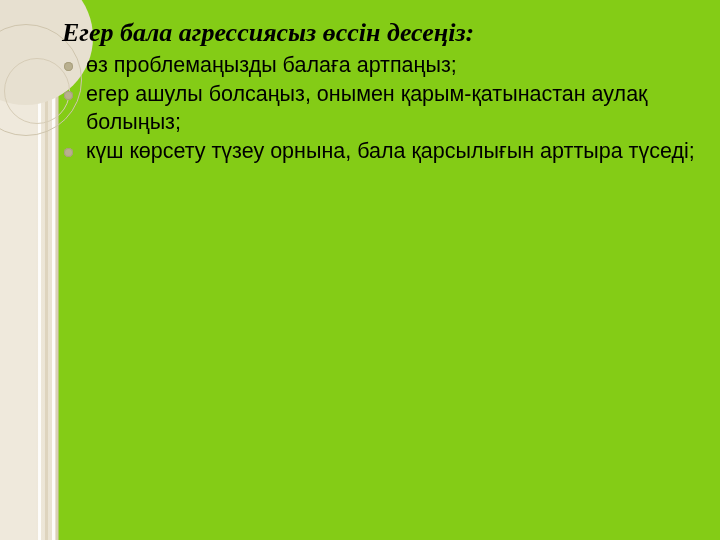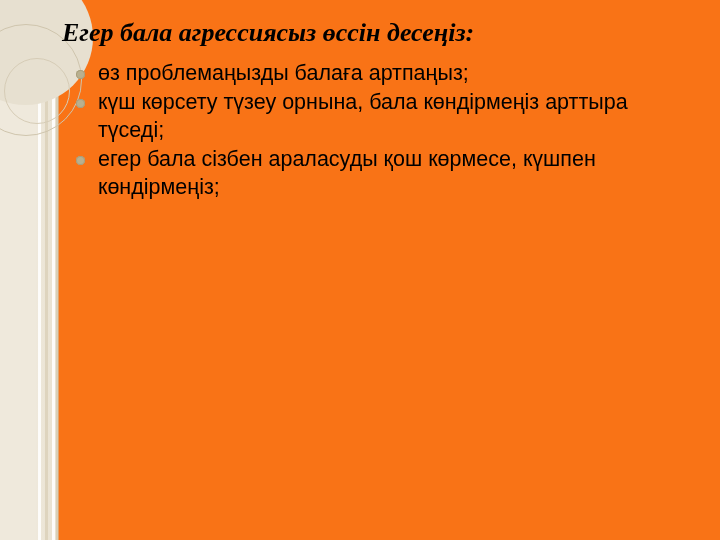--- a/index.html
+++ b/index.html
@@ -10,21 +10,21 @@
     width: 720px;
     height: 540px;
     overflow: hidden;
     background: #ffffff;
     font-family: "Liberation Sans", sans-serif;
   }
   .slide {
     position: relative;
     width: 720px;
     height: 540px;
-    background: #f97316;
+    background: #84cc16;
     box-sizing: border-box;
   }
   
   .left-band {
     position: absolute;
     left: 0;
     top: 0;
     width: 58px;
     height: 540px;
     background: linear-gradient(to right, #efe9dc 0%, #efe9dc 60%, #e8e0cf 100%);
@@ -81,21 +81,21 @@
     font-weight: bold;
     font-style: italic;
     font-size: 26px;
     color: #000000;
     line-height: 1.15;
     margin: 0 0 4px 2px;
     white-space: nowrap;
   }
   ul.bullets {
     list-style: none;
-    margin: 12px;
+    margin: 0;
     padding: 0;
   }
   ul.bullets > li {
     position: relative;
     padding-left: 26px;
     font-size: 21.5px;
     line-height: 1.30;
     color: #000000;
     margin-bottom: 1px;
   }
@@ -132,22 +132,22 @@
   <div class="content">
     <h1 class="heading">Егер бала агрессиясыз өссін десеңіз:</h1>
 
     <ul class="bullets">
       <li>
         <span class="dot"></span>
         <span class="li-text">өз проблемаңызды балаға артпаңыз;</span>
       </li>
       <li>
         <span class="dot"></span>
-        <span class="li-text">күш көрсету түзеу орнына, бала көндірмеңіз арттыра түседі;</span>
+        <span class="li-text">егер ашулы болсаңыз, онымен қарым-қатынастан аулақ болыңыз;</span>
       </li>
       <li>
         <span class="dot"></span>
-        <span class="li-text">егер бала сізбен араласуды қош көрмесе, күшпен көндірмеңіз;</span>
+        <span class="li-text">күш көрсету түзеу орнына, бала қарсылығын арттыра түседі;</span>
       </li>
     </ul>
   </div>
 
 </div>
 
 </body></html>

